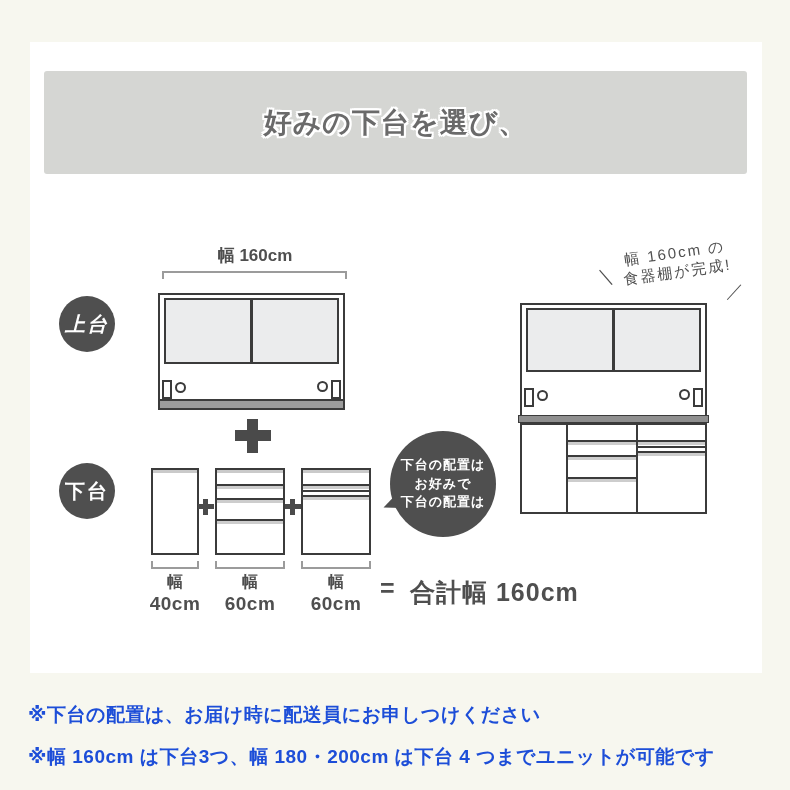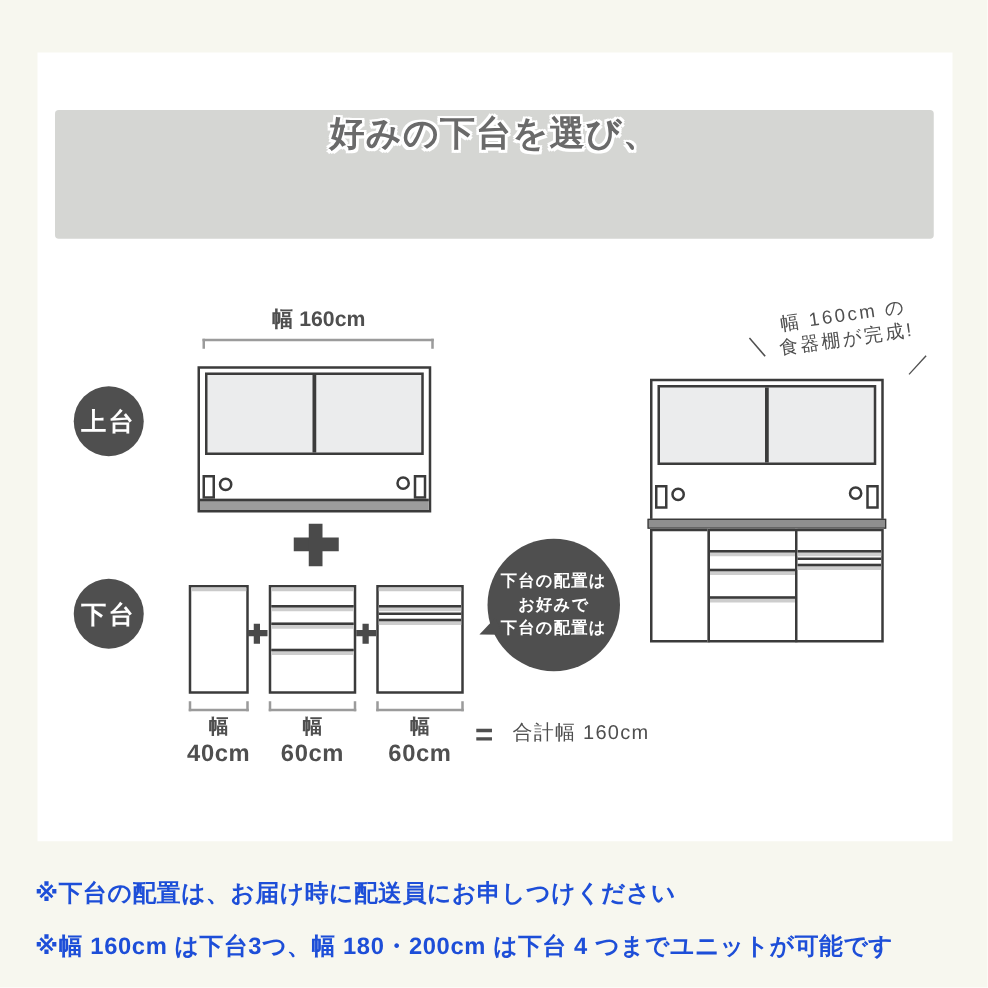--- a/index.html
+++ b/index.html
@@ -6,22 +6,22 @@
   body{
     width:790px;height:790px;position:relative;overflow:hidden;
     background:#f7f7ef;
     font-family:"Liberation Sans","DejaVu Sans",sans-serif;
     color:#4f4f4f;
   }
   .abs{position:absolute;}
   
   .panel{left:30px;top:42px;width:732px;height:631px;background:#ffffff;}
   .header{
-    left:44px;top:88px;width:703px;height:103px;background:#d5d6d3;border-radius:3px;
-    display:flex;flex-direction:row;justify-content:center;
+    left:44px;top:71px;width:703px;height:103px;background:#d5d6d3;border-radius:3px;
+    display:flex;flex-direction:row;align-items:center;justify-content:center;
   }
   .header div{
     font-size:28px;font-weight:bold;color:#6a6a6a;letter-spacing:1px;line-height:37px;
     text-shadow:-2px -2px 0 #fff,2px -2px 0 #fff,-2px 2px 0 #fff,2px 2px 0 #fff,
                  0 -2px 0 #fff,0 2px 0 #fff,-2px 0 0 #fff,2px 0 0 #fff;
     white-space:nowrap;
   }
   
   .badge{
     width:56px;height:56px;border-radius:50%;background:#4f4f4f;color:#fff;
@@ -53,21 +53,21 @@
   .plus{position:absolute;}
   .plus .h,.plus .v{position:absolute;background:#4a4a4a;}
   .plus-big{width:36px;height:34px;}
   .plus-big .h{left:0;top:11px;width:36px;height:11px;}
   .plus-big .v{left:12px;top:0;width:11px;height:34px;}
   .plus-small{width:16px;height:16px;}
   .plus-small .h{left:0;top:5px;width:16px;height:5px;}
   .plus-small .v{left:5px;top:0;width:5px;height:16px;}
   
   .equals{font-size:25px;font-weight:bold;color:#4f4f4f;}
-  .total{font-size:16px;font-weight:normal;color:#4f4f4f;letter-spacing:1px;white-space:nowrap;}
+  .total{font-size:25px;font-weight:bold;color:#4f4f4f;letter-spacing:1px;white-space:nowrap;}
   
   .bubble{
     left:390px;top:431px;width:106px;height:106px;border-radius:50%;background:#4f4f4f;
     color:#fff;text-align:center;box-sizing:border-box;padding-top:25px;
     font-size:13px;font-weight:bold;line-height:18.5px;letter-spacing:1px;
   }
   .bubble-tail{
     position:absolute;left:-7px;top:66px;width:0;height:0;
     border-right:17px solid #4f4f4f;border-top:7px solid transparent;border-bottom:8px solid transparent;
     transform:rotate(-24deg);
@@ -83,21 +83,21 @@
 </style>
 </head>
 <body>
 
 <div class="abs panel"></div>
 
 <div class="abs header">
   <div>好みの下台を選び、</div>
 </div>
 
-<div class="abs badge" style="left:59px;top:309px;">
+<div class="abs badge" style="left:59px;top:296px;font-style:italic;">
   <span>上台</span>
 </div>
 
 <div class="abs dim-label" style="left:160px;top:244px;width:190px;">幅 160cm</div>
 <div class="abs bracket-top" style="left:162px;top:271px;width:181px;"></div>
 
 <div class="abs cab" style="left:158px;top:293px;width:187px;height:117px;">
   <div class="glass">
     <div class="mid"></div>
   </div>

